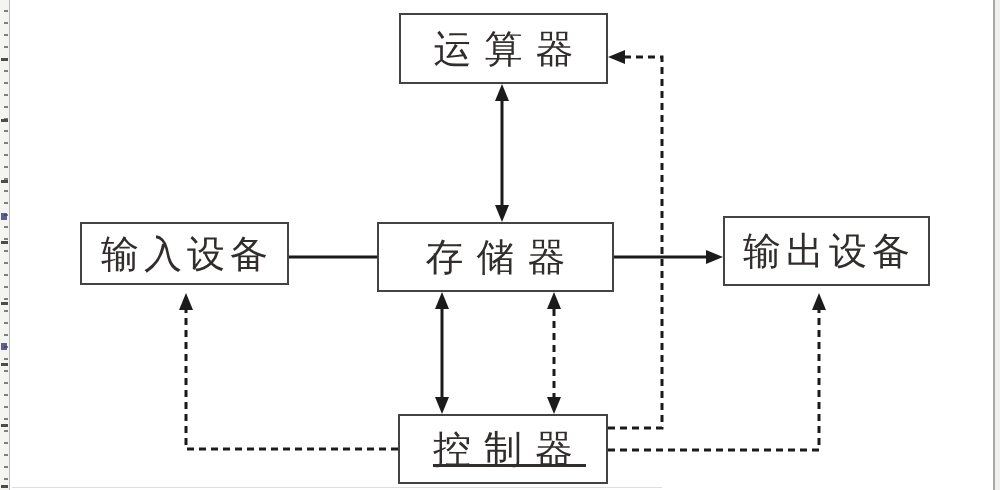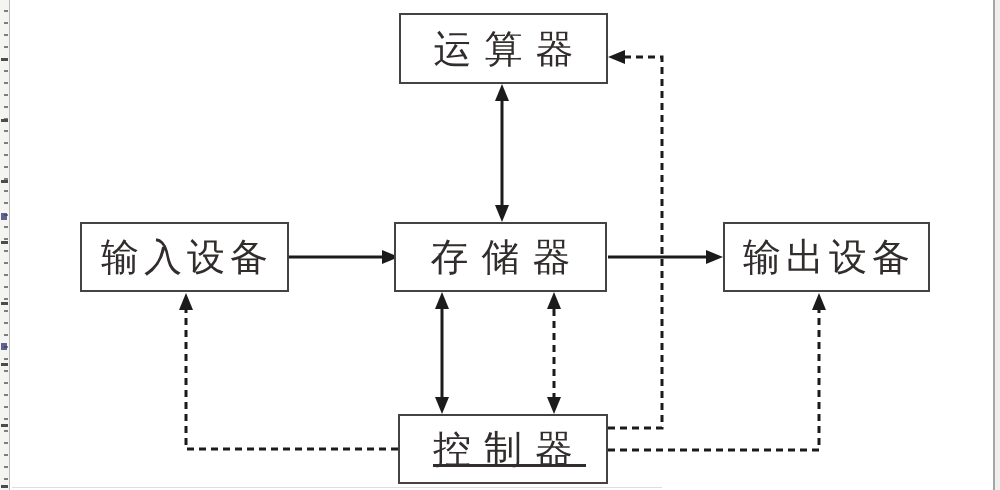--- a/index.html
+++ b/index.html
@@ -37,23 +37,23 @@
   
   .box{
     position:absolute;box-sizing:border-box;
     border:2px solid #434343;background:#ffffff;
     display:flex;align-items:center;justify-content:center;
     color:#322d2d;font-size:38px;line-height:1;white-space:nowrap;
   }
   .ls-wide{letter-spacing:13px;text-indent:13px;}   
   .ls-narrow{letter-spacing:5px;text-indent:5px;}   
   .box-alu    {left:399px;top:13px; width:209px;height:71px;font-family:Liberation Serif, serif;}
-  .box-input  {left:80px; top:222px;width:209px;height:70px;}
-  .box-memory {left:394px;top:222px;width:213px;height:70px;}
-  .box-output {left:723px;top:222px;width:207px;height:70px;}
+  .box-input  {left:80px; top:222px;width:209px;height:63px;}
+  .box-memory {left:377px;top:222px;width:237px;height:70px;}
+  .box-output {left:723px;top:216px;width:207px;height:70px;}
   .box-control{left:398px;top:414px;width:210px;height:70px;text-decoration:underline;}
   
   svg.wires{position:absolute;left:0;top:0;pointer-events:none;}
   .wire{stroke:#1b1b1b;stroke-width:3;fill:none;}
   .wire-dashed{stroke-dasharray:7 5;}
   .head{fill:#1b1b1b;stroke:none;}
 </style>
 </head>
 <body>
 

